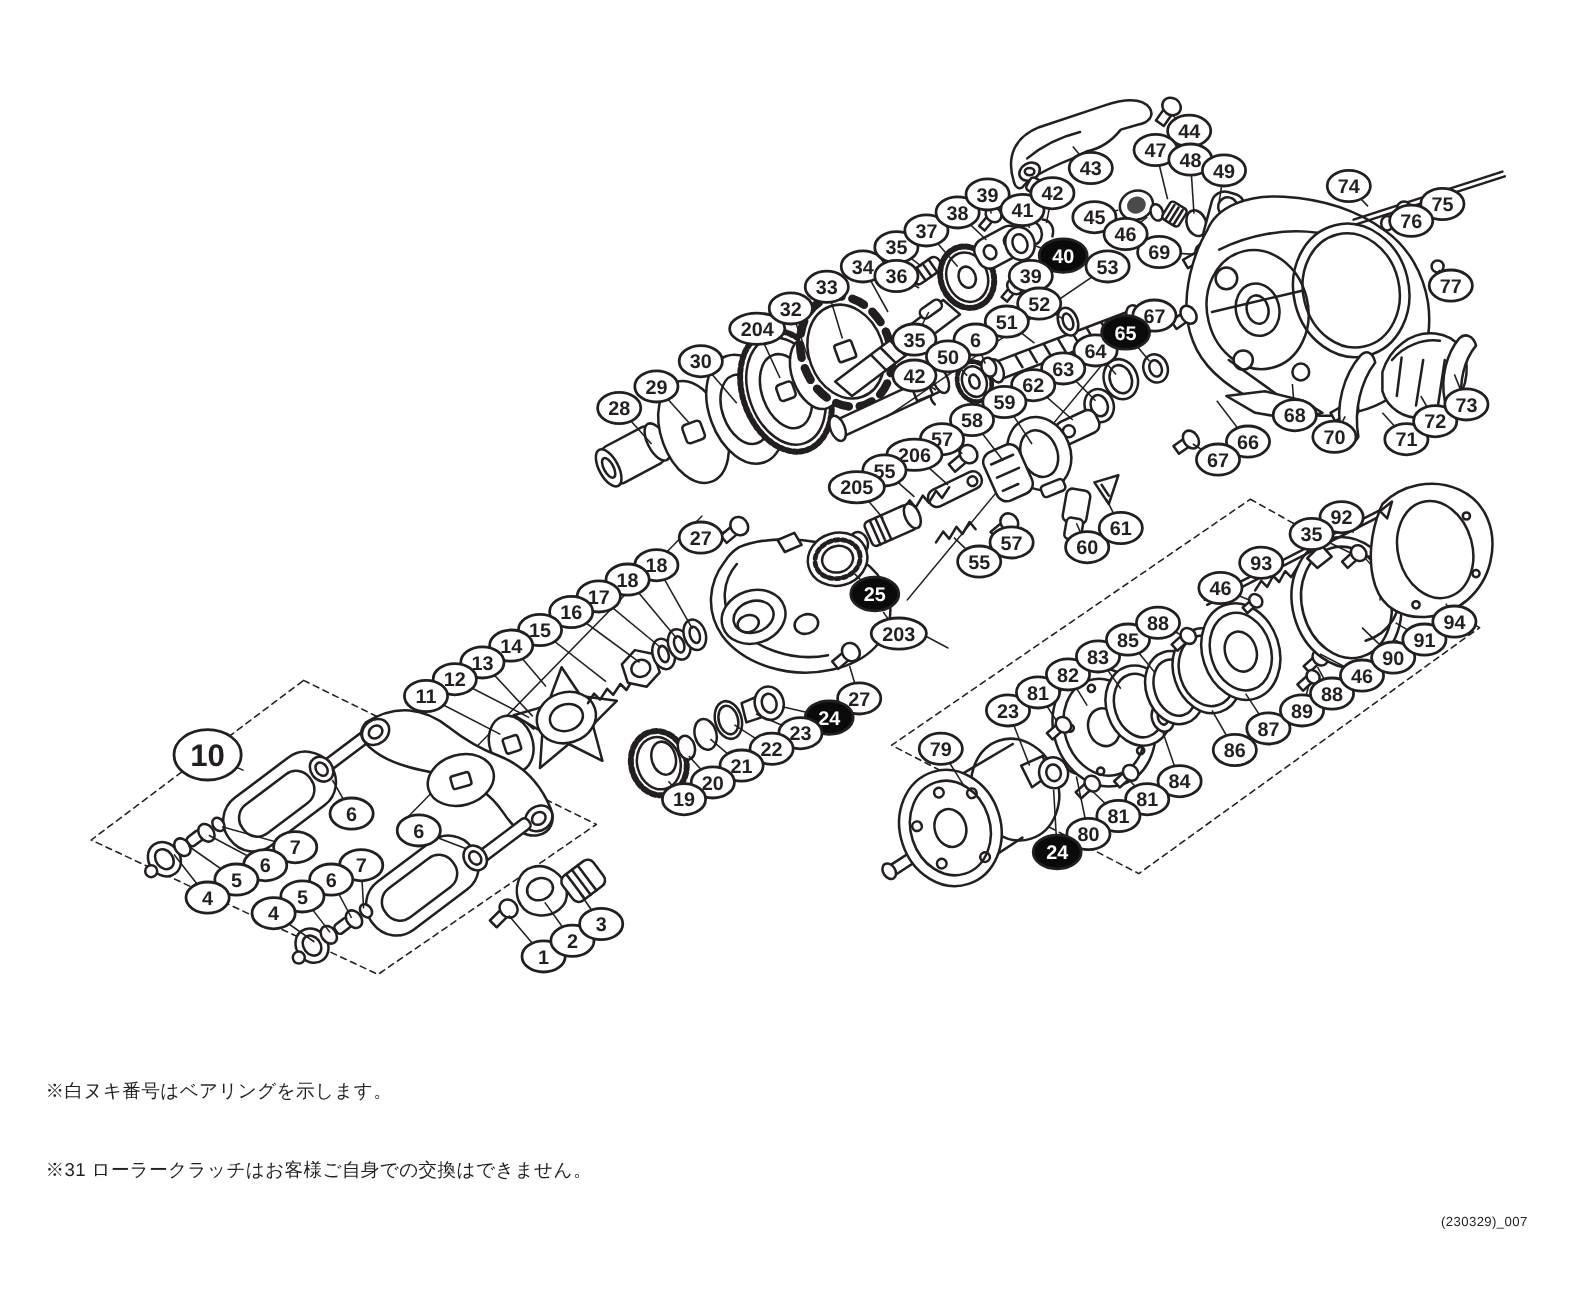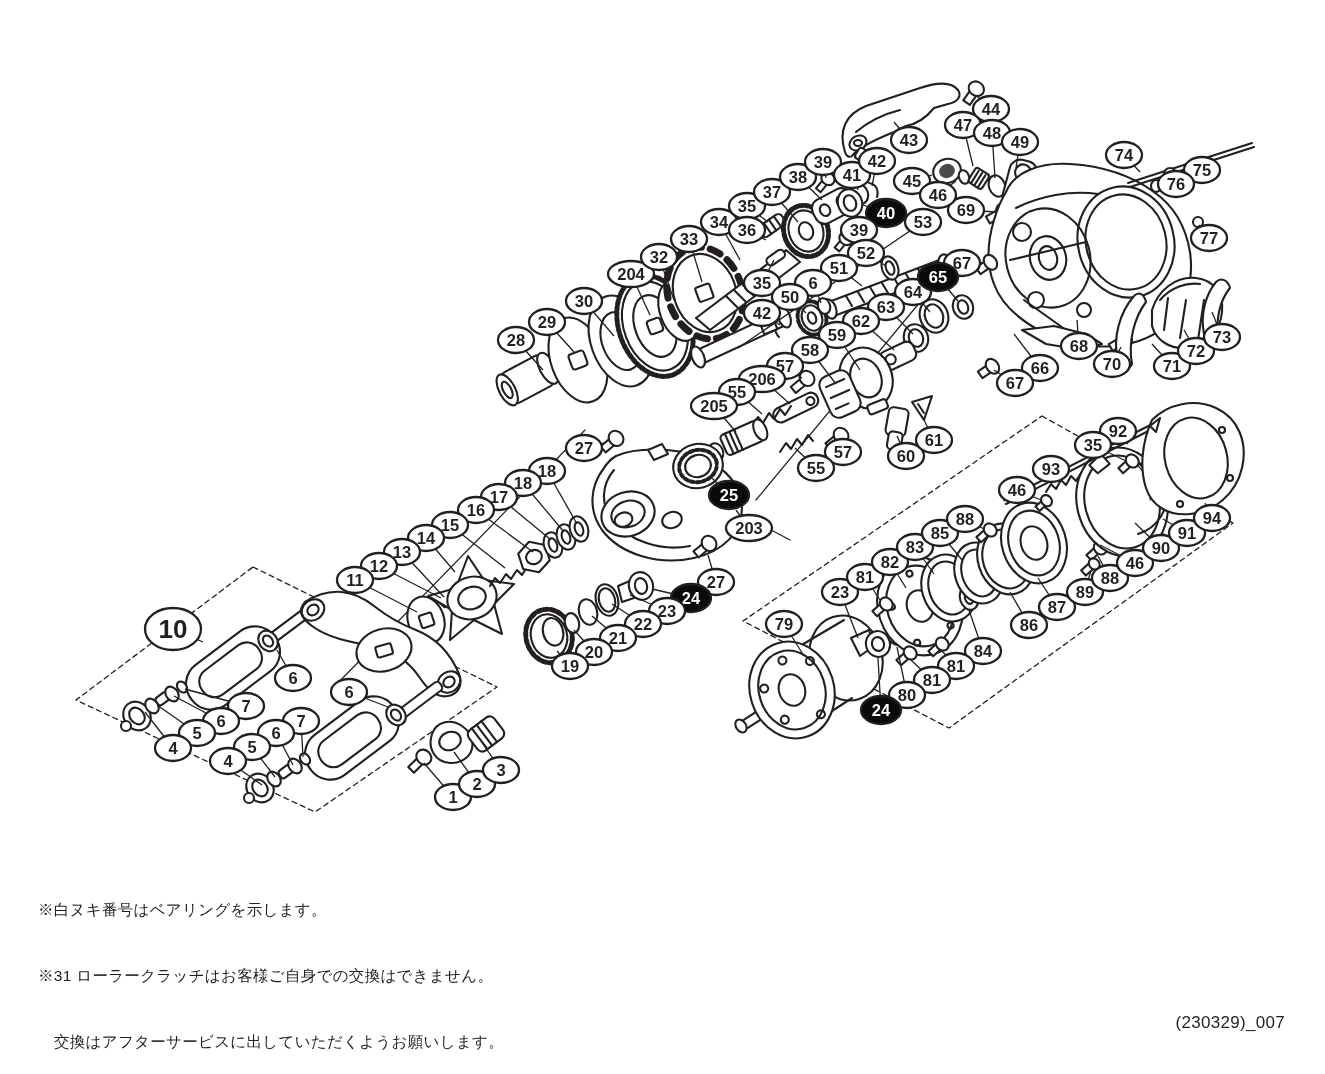--- a/index.html
+++ b/index.html
@@ -12,21 +12,21 @@
   #art .fill{fill:#ffffff;}
   #art .dash{stroke-dasharray:5 4;stroke-width:1.3;}
   #art .thin{stroke-width:1.2;}
   #leaders line{stroke:#231f20;stroke-width:1.3;}
   #balloons ellipse{stroke:#231f20;stroke-width:2.3;}
   #balloons text{font-family:"Liberation Sans",sans-serif;font-weight:bold;}
   .notes{position:absolute;left:38px;top:855px;font-size:15.5px;line-height:22px;
          letter-spacing:.3px;white-space:pre;}
   .notes p{margin:0;}
   .indent{padding-left:16px;}
-  .doc-code{position:absolute;right:40px;top:1013px;font-size:17px;letter-spacing:.3px;}
+  .doc-code{position:absolute;right:52px;top:1013px;font-size:11px;letter-spacing:.3px;}
 </style>
 </head>
 <body>
 
 <div class="page">
 
 <svg id="diagram-svg" width="1325" height="1074" viewBox="0 0 1325 1074">
 
   <g id="art">
 
@@ -871,21 +871,20 @@
         <ellipse cx="907" cy="695" rx="18" ry="13" fill="#ffffff"></ellipse>
         <text x="907" y="701" text-anchor="middle" font-size="16.5" fill="#231f20">80</text>
         <ellipse cx="881" cy="710" rx="20" ry="14" fill="#0a0a0a"></ellipse>
         <text x="881" y="716" text-anchor="middle" font-size="16.5" fill="#ffffff">24</text>
       </g>
 </svg>
 
 <div class="notes">
   <p>※白ヌキ番号はベアリングを示します。</p>
   <p>※31 ローラークラッチはお客様ご自身での交換はできません。</p>
-  <p class="indent">交換はアフターサービスに出していただくようお願いします。</p>
   
   
   
   
   
   
 </div>
 
 <div class="doc-code">(230329)_007</div>
 

